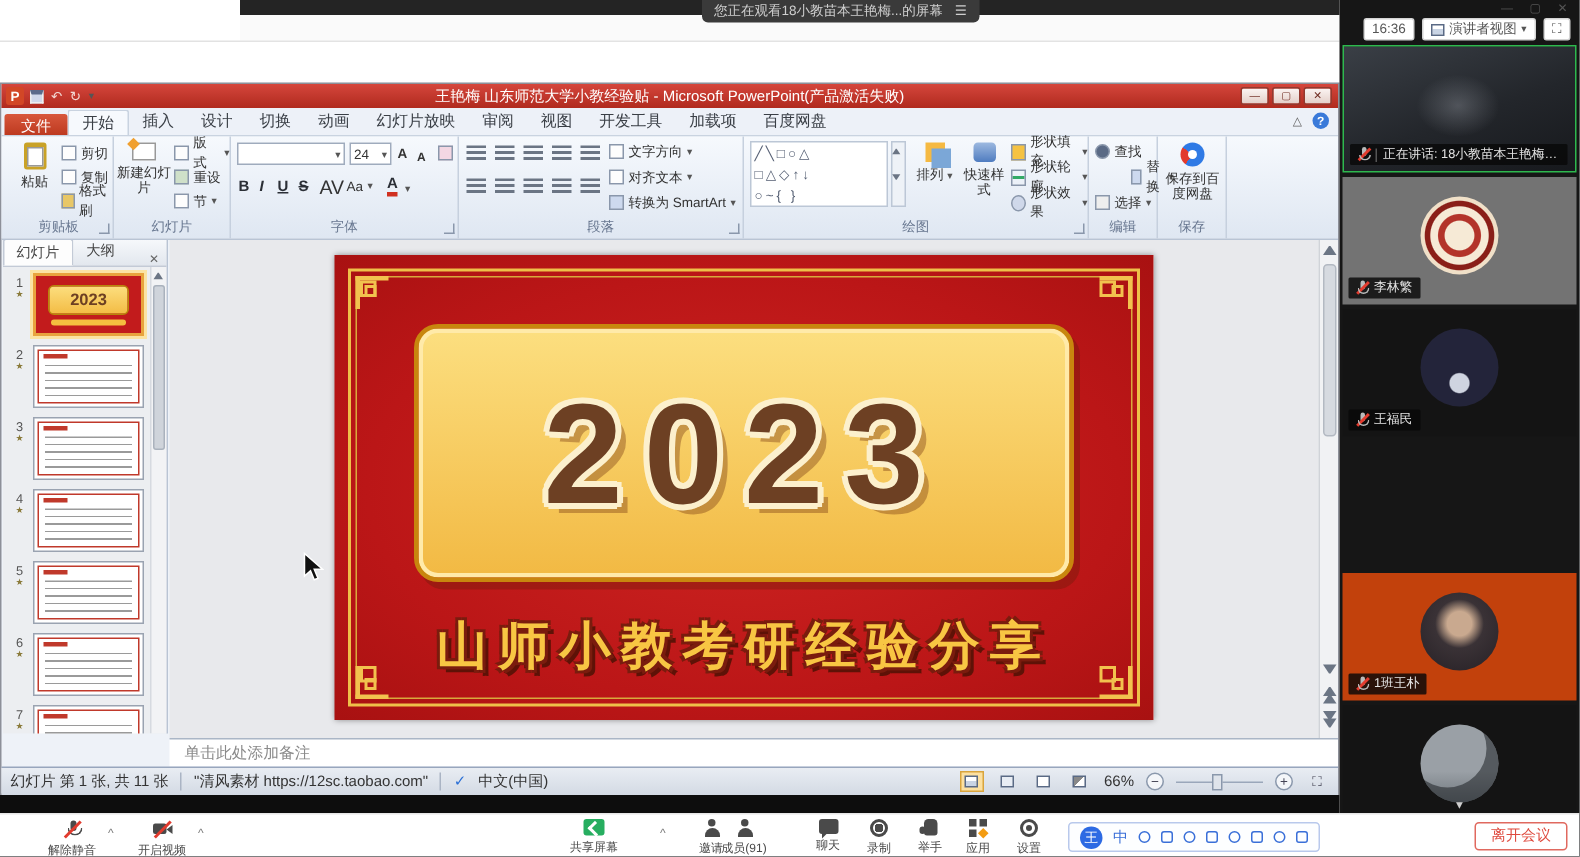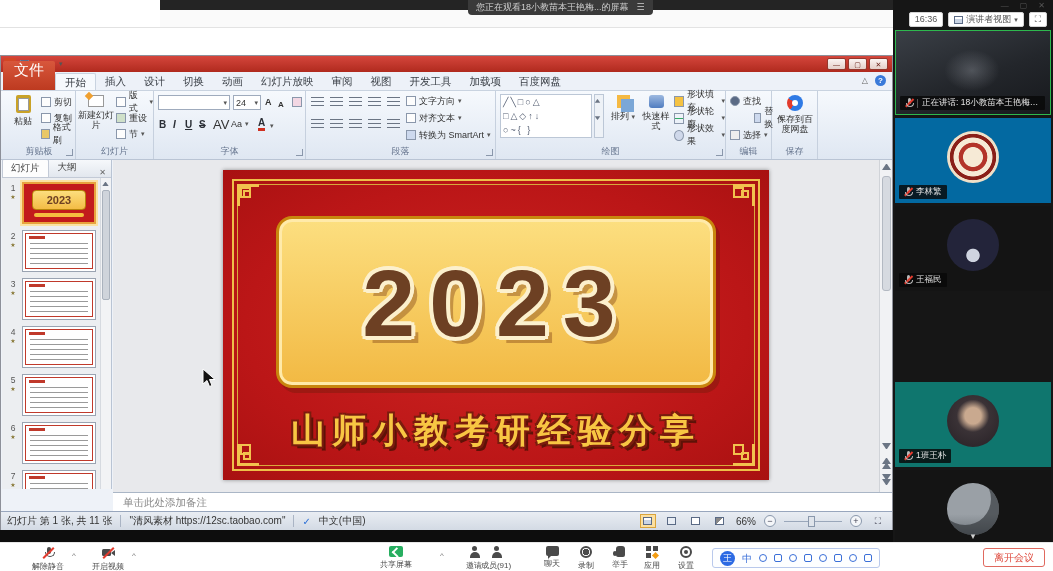--- a/index.html
+++ b/index.html
@@ -26,22 +26,22 @@
   .plogo{width:12px;height:12px;background:#d24726;border-radius:2px;color:#fff;font-size:9px;font-weight:bold;
     text-align:center;line-height:12px;margin:0 4px 0 3px;}
   .qat{display:flex;gap:5px;align-items:center;color:#f3d9d4;font-size:9px;}
   .saveic{width:9px;height:9px;background:#cfd8ea;border:1px solid #eee;border-top:3px solid #5a6a8a;}
   .tb-title{position:absolute;left:0;right:0;text-align:center;font-size:10px;color:#fff;pointer-events:none;}
   .tb-btns{position:absolute;right:4px;top:2px;display:flex;gap:2px;}
   .tb-b{width:19px;height:12px;background:linear-gradient(#fbf4f2,#e4cfc9);border:1px solid #93392e;border-radius:2px;
     color:#6e2a20;font-size:7px;line-height:11px;text-align:center;}
 
   .tabrow{left:0;top:16px;width:891px;height:19px;background:#edf1f8;border-bottom:1px solid #c9d3e0;display:flex;align-items:flex-end;}
-  .ftab{height:29px;margin-left:2px;padding:0 11px;background:linear-gradient(#d8573c,#bd3a20);color:#fff;
-    font-size:15px;line-height:17px;border-radius:2px 2px 0 0;margin-top:19px;}
+  .ftab{height:14px;margin-left:2px;padding:0 11px;background:linear-gradient(#d8573c,#bd3a20);color:#fff;
+    font-size:10px;line-height:17px;border-radius:2px 2px 0 0;margin-top:19px;}
   .tab{height:17px;padding:0 9px;font-size:10.5px;line-height:17px;color:#3a3f46;}
   .tab.active{background:#f6f9fd;border:1px solid #c9d3e0;border-bottom:none;border-radius:2px 2px 0 0;}
   .tabrow-right{position:absolute;right:6px;top:19px;display:flex;gap:7px;align-items:center;z-index:5;}
   .helpq{width:11px;height:11px;border-radius:50%;background:#3a7ad9;color:#fff;font-size:8px;font-weight:bold;text-align:center;line-height:11px;}
 
   .ribbon{left:0;top:35px;width:891px;height:69px;background:linear-gradient(#f6f9fd,#dfe7f2);border-bottom:1px solid #b9c4d4;}
   .grp{position:absolute;top:0;height:68px;border-right:1px solid #c6d0de;}
   .g-label{position:absolute;left:0;right:0;bottom:1px;text-align:center;font-size:9px;color:#67768f;}
   .grp.dl::after{content:"";position:absolute;right:2px;bottom:3px;width:6px;height:6px;
     border-right:1px solid #8a97ab;border-bottom:1px solid #8a97ab;}
@@ -207,20 +207,21 @@
   <div class="a ppt">
 
     <div class="a titlebar">
       <div class="plogo">P</div>
       <div class="qat">
         <div class="saveic"></div>
         <span>↶</span>
         <span>↻</span>
         <span class="caret">▾</span>
       </div>
+      <div class="tb-title">王艳梅 山东师范大学小教经验贴 - Microsoft PowerPoint(产品激活失败)</div>
       <div class="tb-btns">
         <div class="tb-b">—</div>
         <div class="tb-b">▢</div>
         <div class="tb-b">✕</div>
       </div>
     </div>
 
     <div class="a tabrow">
       <div class="ftab">文件</div>
       <div class="tab active">开始</div>
@@ -568,42 +569,42 @@
       <div style="position:absolute;left:30%;top:20%;width:60px;height:45px;border-radius:50%;background:radial-gradient(rgba(190,195,205,.28),transparent 65%);"></div>
       <div class="chip">
           <span class="micoff">
             <span class="slash"></span>
           </span>
           <span class="cdiv"></span>
           <span class="ell" style="max-width:118px;">正在讲话: 18小教苗本王艳梅2...</span>
         </div>
     </div>
 
-    <div class="tile" style="top:118px;height:85px;background:#0369a1;">
+    <div class="tile" style="top:118px;height:85px;background:#737373;">
       <div class="avatar" style="background:radial-gradient(circle,#f6ead6 0 26%,#b3342a 28% 38%,#f6ead6 40% 52%,#8a1f18 54% 62%,#f0e0c8 64%);"></div>
       <div class="chip">
           <span class="micoff">
             <span class="slash"></span>
           </span>
           <span>李林繁</span>
         </div>
     </div>
 
     <div class="tile" style="top:206px;height:85px;background:#141414;">
       <div class="avatar" style="background:radial-gradient(circle at 50% 70%,#cfd4e0 0 14%,#23243a 16%);"></div>
       <div class="chip">
           <span class="micoff">
             <span class="slash"></span>
           </span>
           <span>王福民</span>
         </div>
     </div>
 
 
-    <div class="tile" style="top:382px;height:85px;background:#0f766e;">
+    <div class="tile" style="top:382px;height:85px;background:#c2410c;">
       <div class="avatar" style="background:radial-gradient(circle at 50% 40%,#c9a98f 0 20%,#3a3236 40%,#262025);"></div>
       <div class="chip">
           <span class="micoff">
             <span class="slash"></span>
           </span>
           <span>1班王朴</span>
         </div>
     </div>
 
     <div class="tile" style="top:470px;height:72px;background:#141414;">

